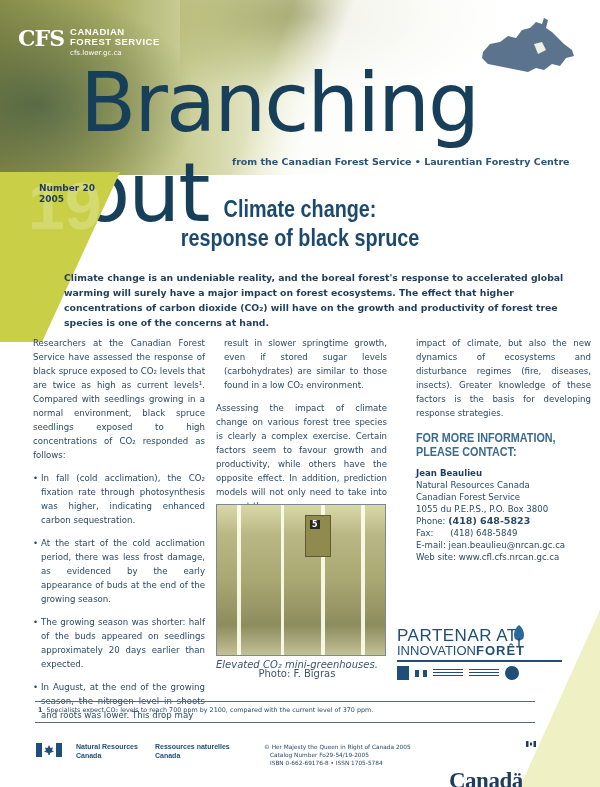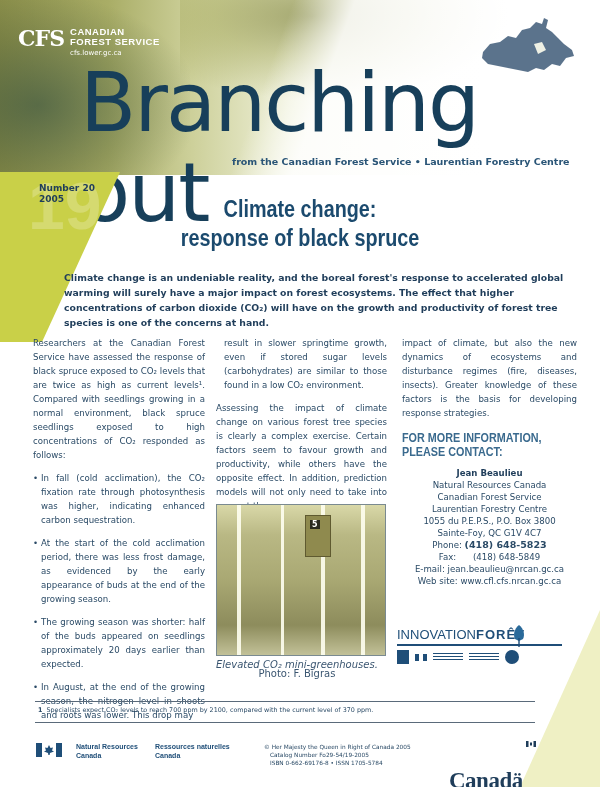--- a/index.html
+++ b/index.html
@@ -96,27 +96,27 @@
     .col {
       font-family: "DejaVu Sans", sans-serif; font-size: 8.6px; line-height: 14px;
       color: #2a4a66; text-align: justify;
     }
     .col p { margin: 0 0 9px 0; }
     .col ul { margin: 0; padding: 0; list-style: none; }
     .col li { position: relative; padding-left: 8px; margin-bottom: 9px; }
     .col li::before { content: "•"; position: absolute; left: 0; top: 0; }
     .col1 { left: 33px; top: 336px; width: 172px; }
     .col2 { left: 216px; top: 336px; width: 171px; }
-    .col3 { left: 402px; top: 336px; width: 175px; }
+    .col3 { left: 416px; top: 336px; width: 175px; }
 
     .contact-head {
       margin-top: 11px; font-family: "Liberation Sans", sans-serif; font-weight: bold;
       font-size: 12px; line-height: 14px; color: #3a6a8e; transform: scaleX(0.9); transform-origin: left top;
     }
-    .contact { margin-top: 8px; font-size: 8.6px; line-height: 12px; color: #2a4a66; text-align: center; }
+    .contact { margin-top: 8px; font-size: 8.6px; line-height: 12px; color: #2a4a66; text-align: left; }
     .contact .name { font-weight: bold; color: #1f3d5a; }
     .contact .phone-num { font-weight: bold; font-size: 9.5px; }
 
     
     .photo {
       left: 216px; top: 504px; width: 168px; height: 150px;
       background:
         linear-gradient(90deg, transparent 0 12%, rgba(255,255,240,0.9) 12% 14%, transparent 14% 38%, rgba(255,255,240,0.9) 38% 40%, transparent 40% 62%, rgba(255,255,240,0.9) 62% 64%, transparent 64% 86%, rgba(255,255,240,0.9) 86% 88%, transparent 88%),
         linear-gradient(180deg, #d9d8a8 0%, #b9b884 20%, #a9a873 50%, #8d8c5c 80%, #c2c198 100%);
       border: 1px solid #7a8a90;
@@ -228,43 +228,42 @@
 <div class="abs col col3">
   <p>impact of climate, but also the new dynamics of ecosystems and disturbance regimes (fire, diseases, insects). Greater knowledge of these factors is the basis for developing response strategies.</p>
   <div class="contact-head">
     <div>FOR MORE INFORMATION,</div>
     <div>PLEASE CONTACT:</div>
   </div>
   <div class="contact">
     <div class="name">Jean Beaulieu</div>
     <div>Natural Resources Canada</div>
     <div>Canadian Forest Service</div>
-    <div>Laurentian Forestry Centre</div>
     <div>1055 du P.E.P.S., P.O. Box 3800</div>
-    <div>Sainte-Foy, QC  G1V 4C7</div>
     <div>
       <span>Phone:</span>
       <span class="phone-num">(418) 648-5823</span>
     </div>
     <div>
       <span>Fax:</span>
       <span style="margin-left:14px">(418) 648-5849</span>
     </div>
     <div>
       <span>E-mail:</span>
       <span>jean.beaulieu@nrcan.gc.ca</span>
     </div>
     <div>
       <span>Web site:</span>
       <span>www.cfl.cfs.nrcan.gc.ca</span>
     </div>
   </div>
 </div>
 
 <div class="abs partner">
+  <div class="l1">PARTENAR AT</div>
   <div class="l2">
     <span>INNOVATION</span><b>FORÊT</b>
   </div>
   <div class="rule"></div>
   <div class="logos">
     <div class="sq"></div>
     <div class="flag"></div>
     <div style="width:30px;height:8px;background:repeating-linear-gradient(180deg,#1f4e78 0 1px,transparent 1px 3px)"></div>
     <div style="width:30px;height:8px;background:repeating-linear-gradient(180deg,#1f4e78 0 1px,transparent 1px 3px)"></div>
     <div class="circle"></div>

